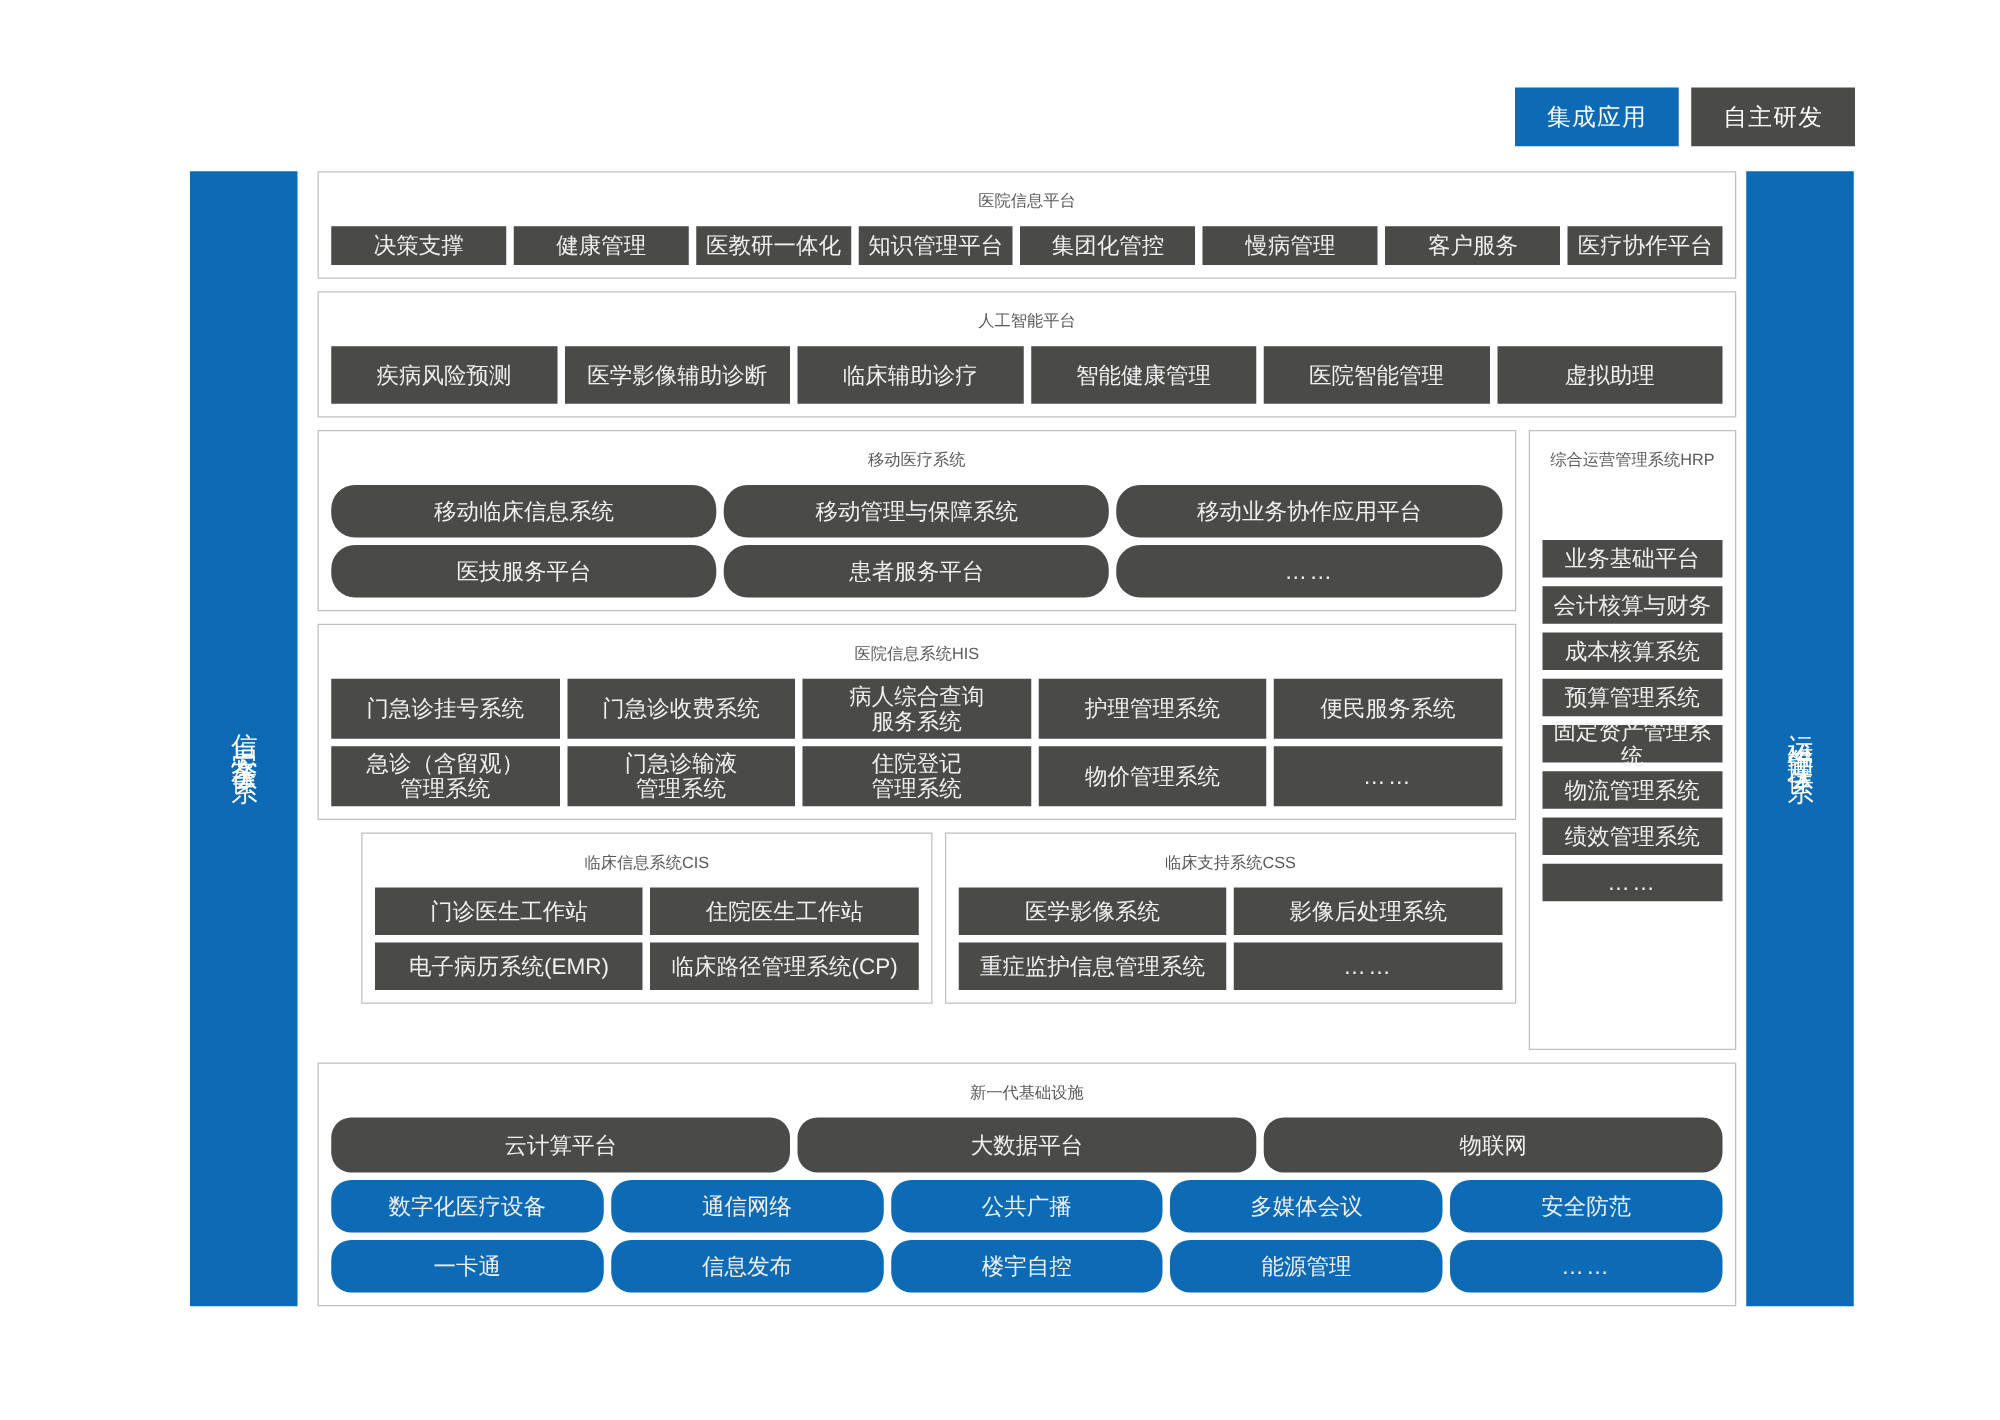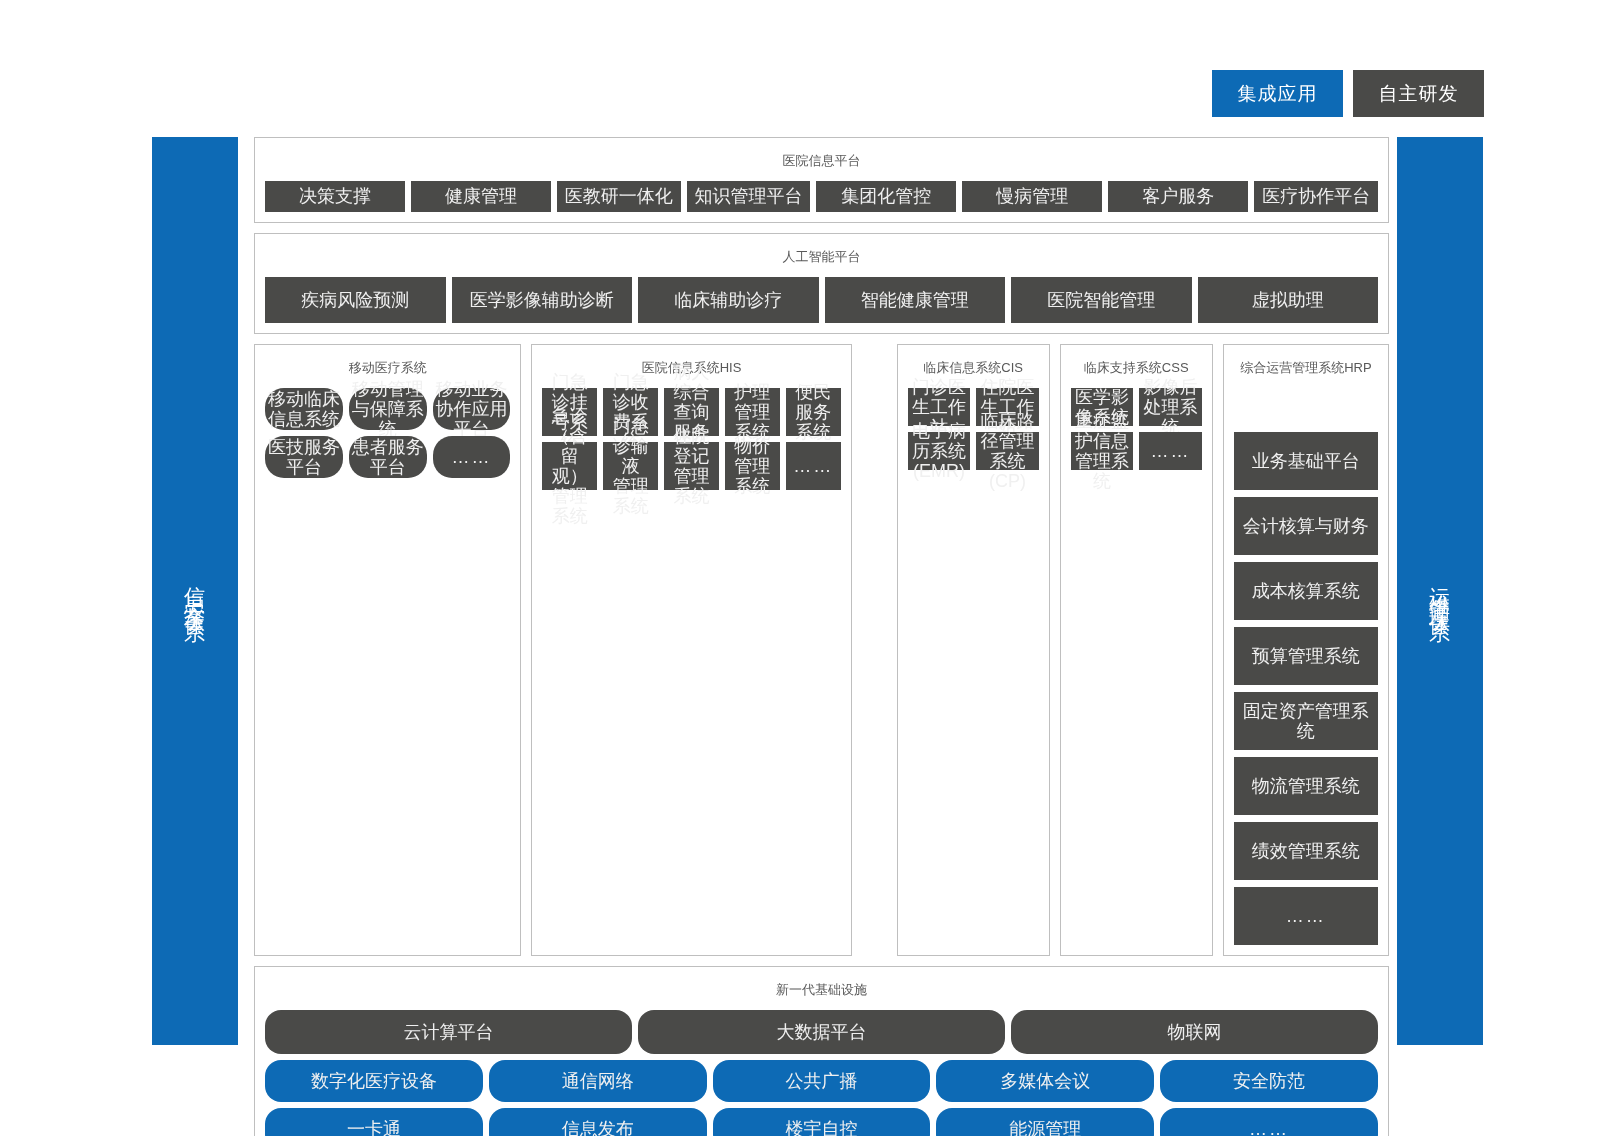--- a/index.html
+++ b/index.html
@@ -66,34 +66,34 @@
 
   
   .r1 .box { height: 31px; flex: 1 1 0; }
   .r1 .box.w-narrow { flex: 0.88 1 0; }
 
   
   .r2 .box { height: 46px; flex: 1 1 0; }
 
   
   .mid { display: flex; gap: 10px; flex: 1 1 auto; }
-  .mid-left { display: flex; flex-direction: row; gap: 10px; width: 980px; }
+  .mid-left { display: flex; flex-direction: column; gap: 10px; width: 980px; }
   .mid-right { flex: 1 1 auto; display: flex; }
 
   .mobile .box { height: 42px; flex: 1 1 0; border-radius: 19px; }
   .his .box   { height: 48px; flex: 1 1 0; }
 
   .cis-css { display: flex; gap: 10px; padding-left: 35px; }
   .cis-css > .panel { flex: 1 1 0; }
   .cis .box, .css .box { height: 38px; flex: 1 1 0; }
 
   
   .hrp { display: flex; flex-direction: column; width: 100%; gap: 44px; }
   .hrp .hrp-list { display: flex; flex-direction: column; gap: 7px; flex: 1 1 auto; }
-  .hrp .box { height: 58px; }
+  .hrp .box { height: 30px; }
 
   
   .infra .box { height: 44px; flex: 1 1 0; border-radius: 16px; }
   .infra .blue-row .box { height: 42px; }
 </style>
 </head>
 <body>
 
 <div id="root">
 

